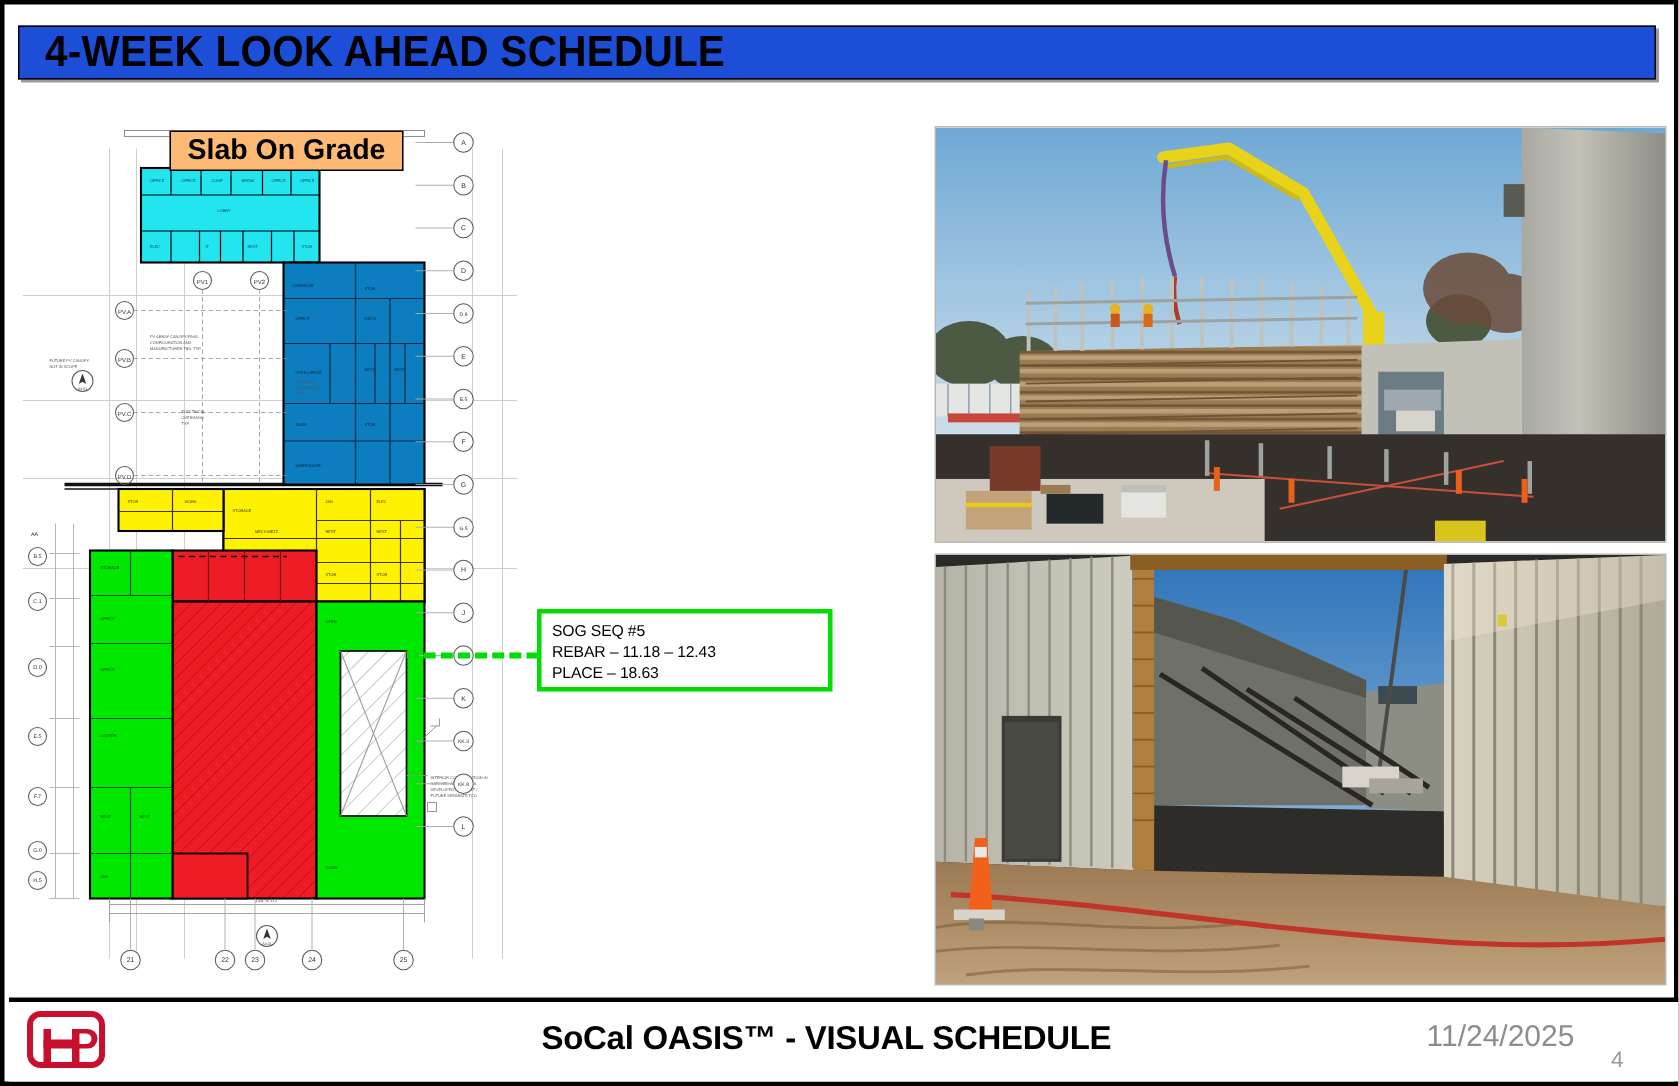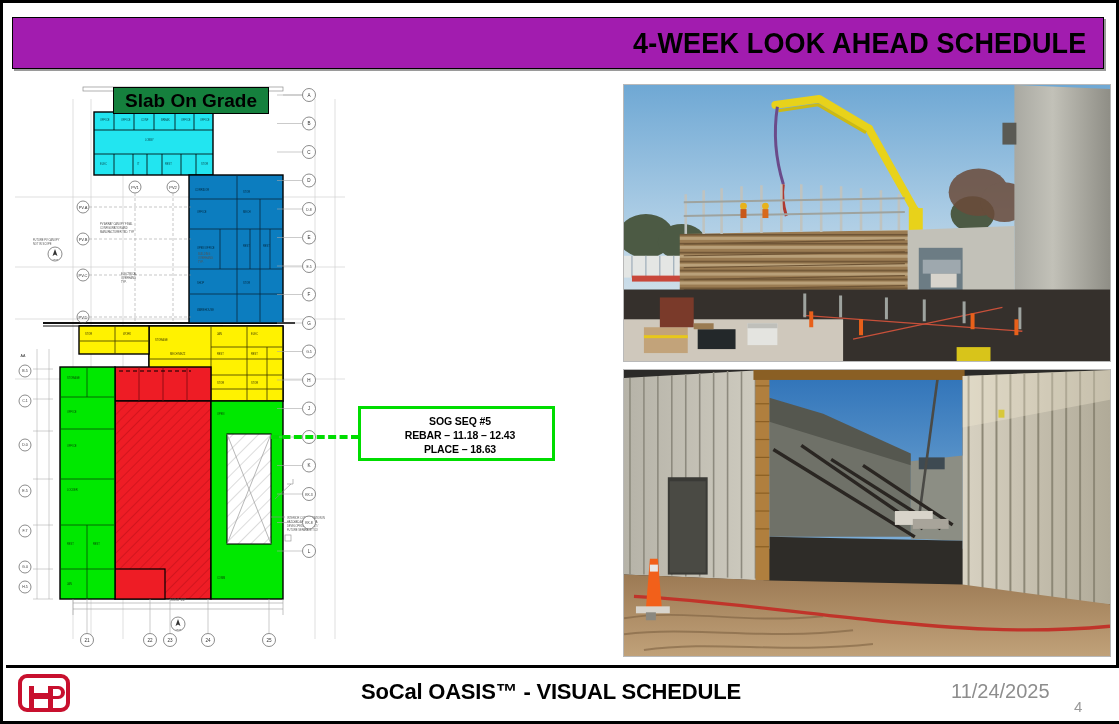--- a/index.html
+++ b/index.html
@@ -13,62 +13,62 @@
     position: relative;
     width: 1119px; height: 724px;
     background: #ffffff;
     border: 3px solid #000;
   }
 
   
   #title-box {
     position: absolute;
     left: 9px; top: 14px;
-    width: 1092px; height: 52px;
-    background: #a21caf;
+    width: 1092px; height: 36px;
+    background: #1d4ed8;
     border: 1px solid #000;
     box-shadow: 2px 2px 0 #9a9a9a;
-    display: flex; align-items: center; justify-content: flex-end;
+    display: flex; align-items: center; justify-content: flex-start;
   }
   #title-text {
     font-size: 29px; font-weight: bold; letter-spacing: .2px;
     color: #000; white-space: nowrap;
     transform: scaleX(.93);
   }
 
   
   #plan-panel {
     position: absolute;
     left: 12px; top: 76px;
     width: 330px; height: 576px;
     background: #ffffff;
     overflow: hidden;
   }
   #plan-title {
     position: absolute; left: 98px; top: 8px;
     width: 156px; height: 27px;
-    background: #15803d; border: 1px solid #000;
+    background: #fdba74; border: 1px solid #000;
     display: flex; align-items: center; justify-content: center;
     font-size: 19px; font-weight: bold; color: #000;
     z-index: 9;
   }
   .plan-svg { position: absolute; left: 0; top: 0; }
 
   
   #callout {
     position: absolute;
     left: 355px; top: 403px;
     width: 197px; height: 55px;
     background: #ffffff;
     border: 3px solid #00DD00;
     padding: 5px 0 0 7px;
   }
   #callout div {
-    font-size: 10.5px; font-weight: bold; color: #000;
-    line-height: 14px; letter-spacing: -.1px; text-align: center;
+    font-size: 10.5px; font-weight: normal; color: #000;
+    line-height: 14px; letter-spacing: -.1px;
   }
   #leader-line {
     position: absolute;
     left: 268px; top: 432px;
     width: 88px; height: 0;
     border-top: 4px dashed #00DD00;
   }
 
   
   .photo {

